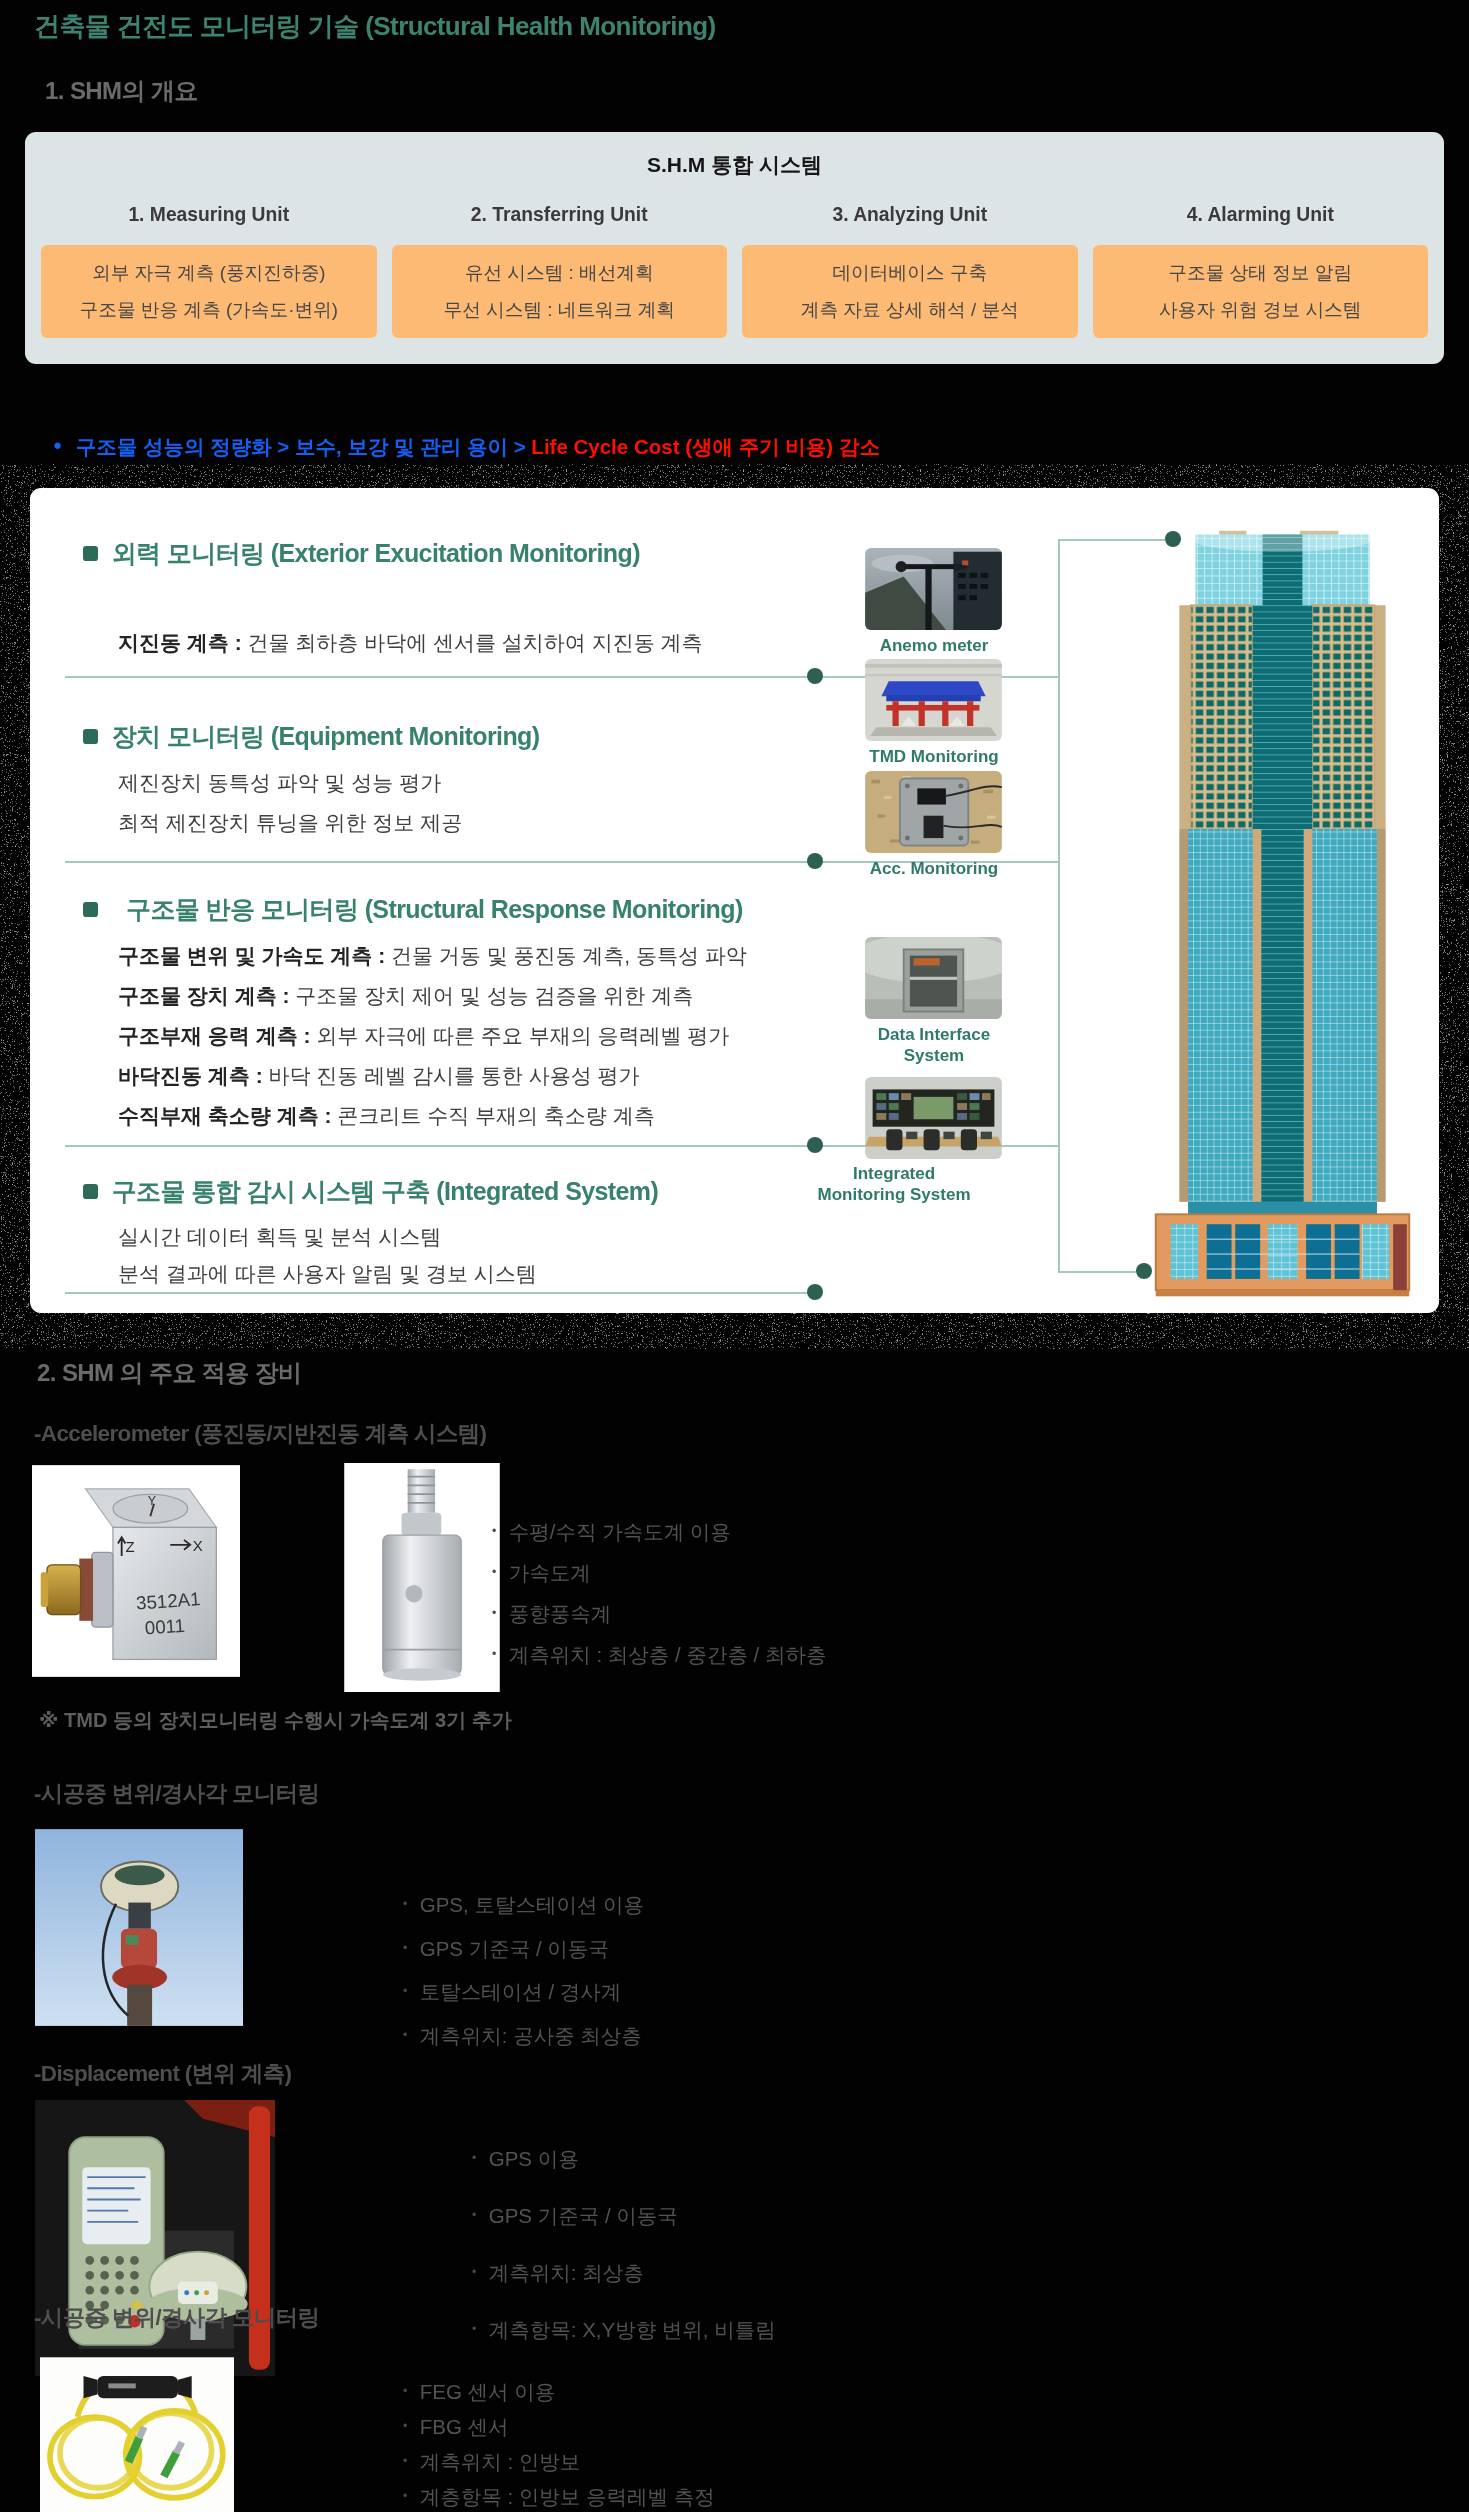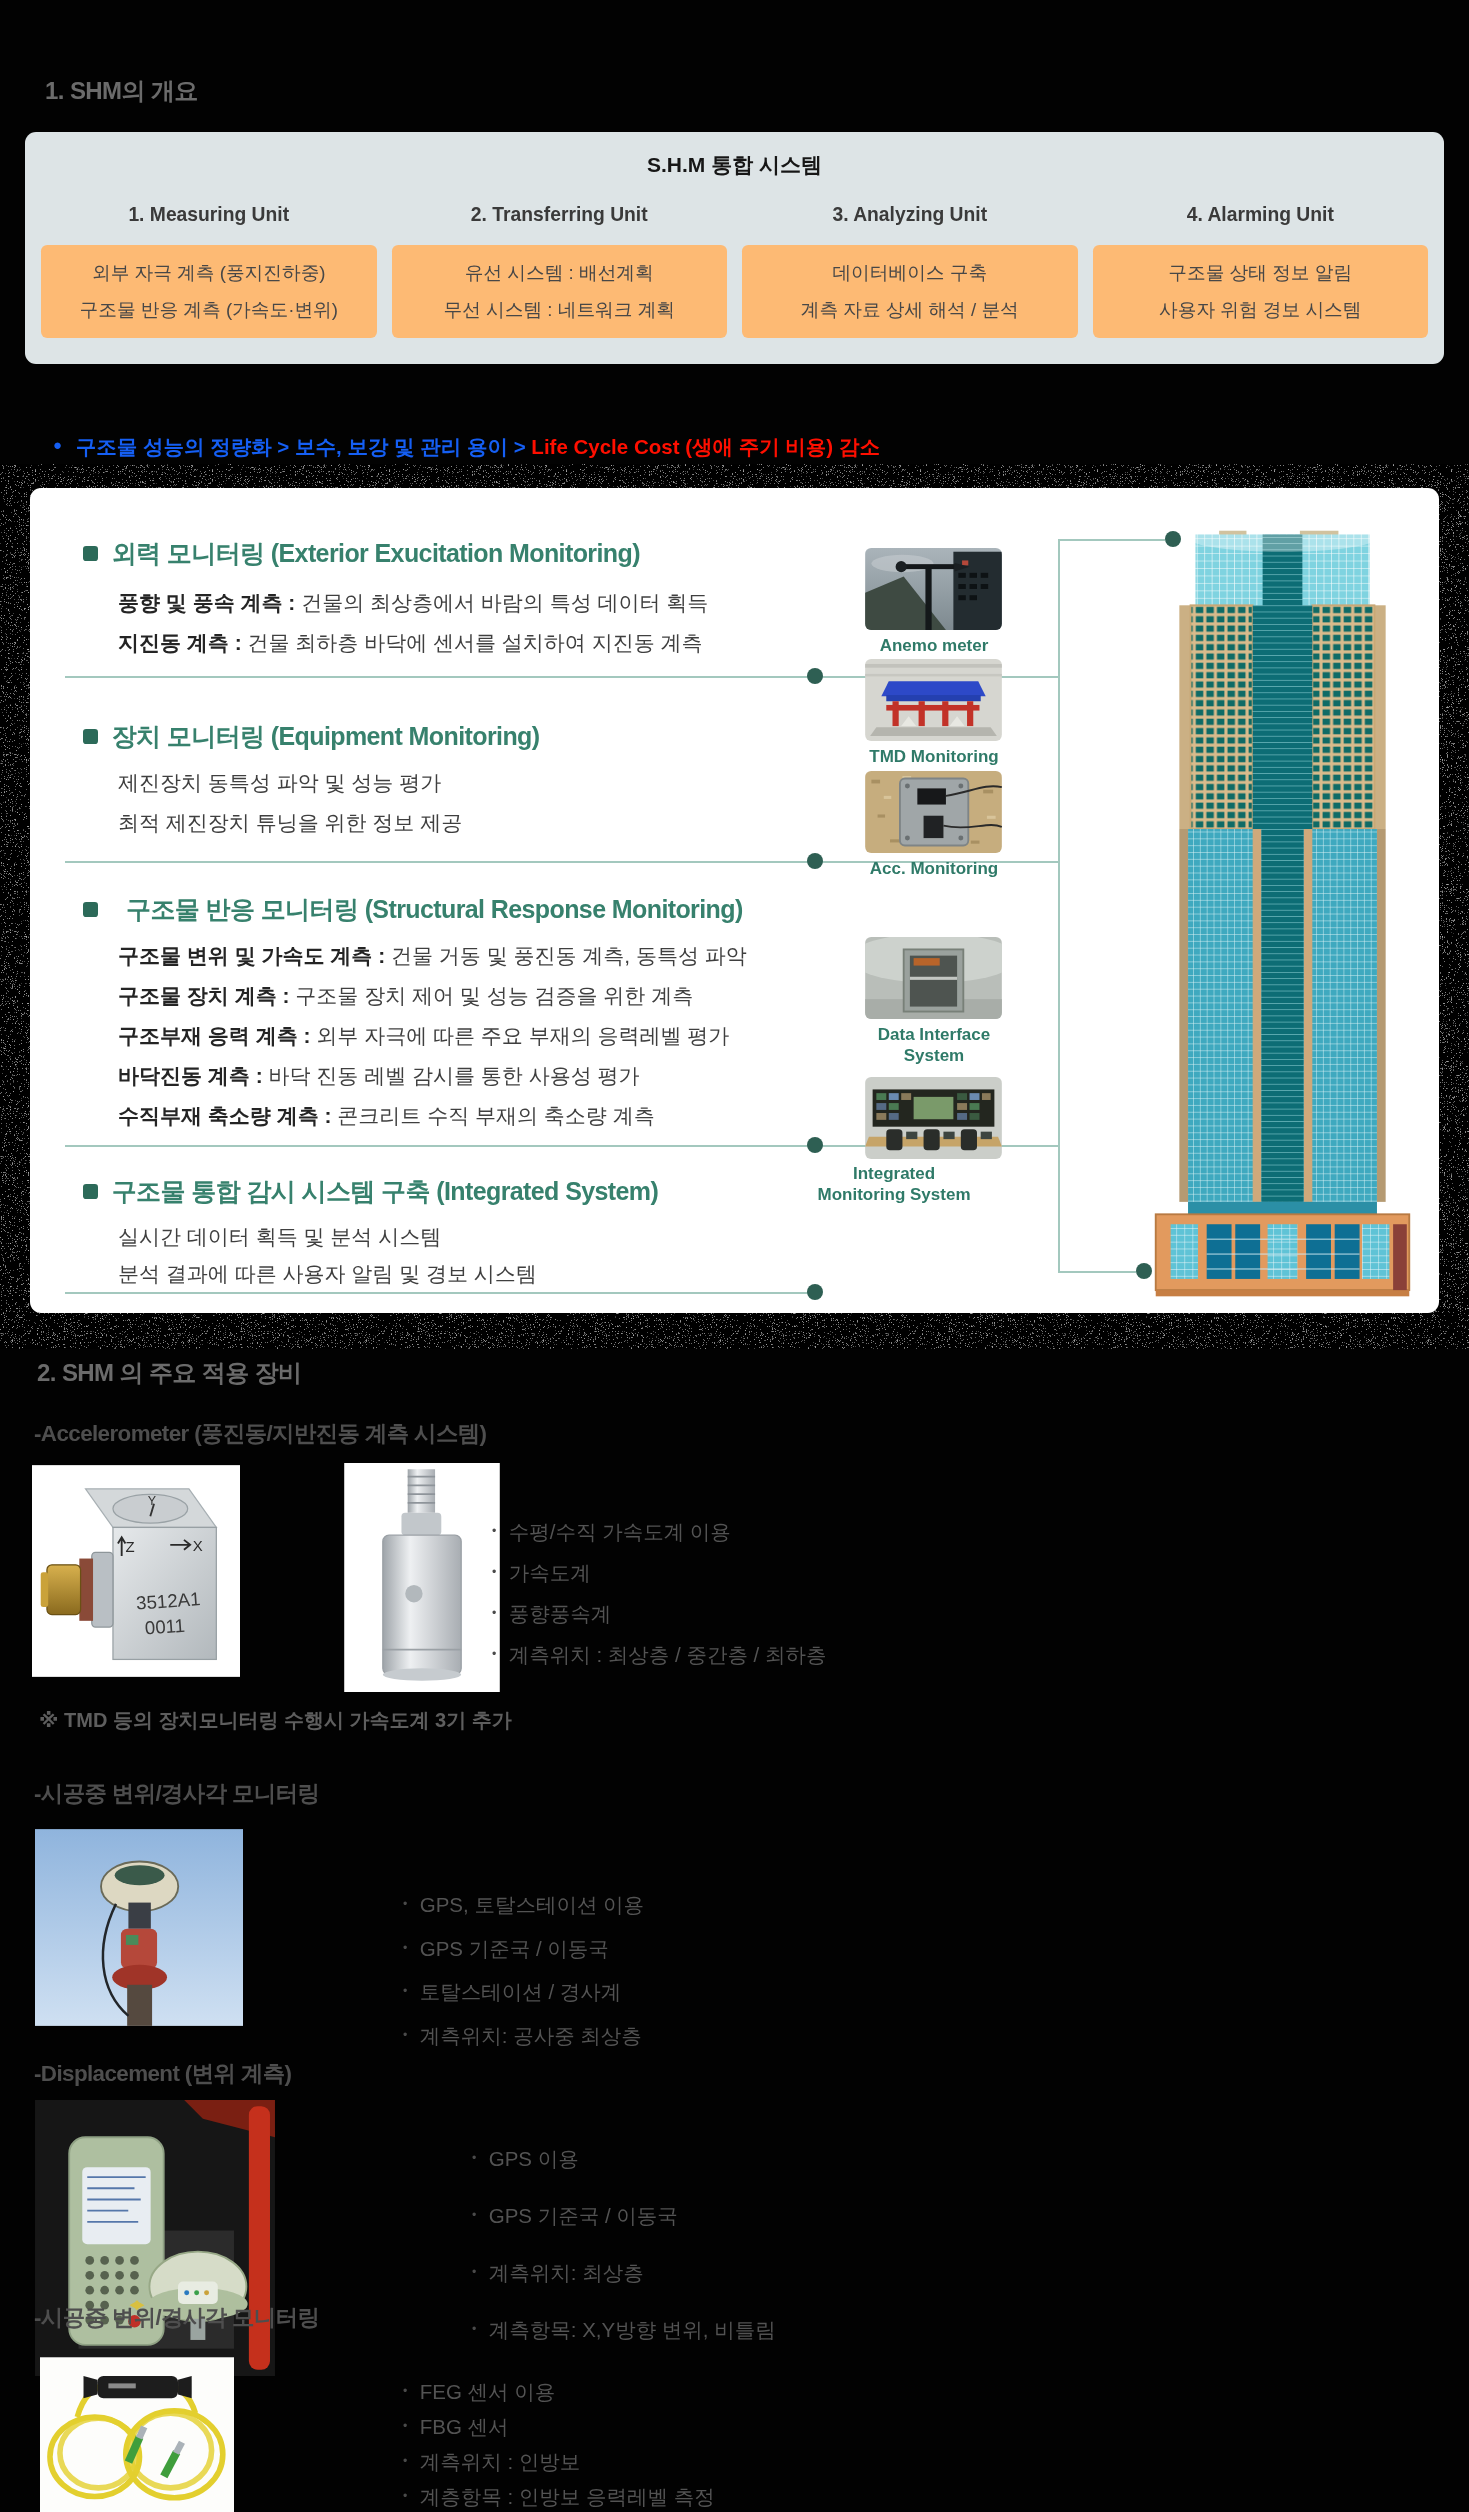--- a/index.html
+++ b/index.html
@@ -43,20 +43,21 @@
   .g3 .eb{margin-bottom:32px;}
   .g4 .eb{margin-bottom:10px;}
   .note{font-size:20px;font-weight:600;color:#5E5E5E;}
   .photo{display:block;}
 </style>
 </head>
 <body>
 
 <div id="page">
 
+  <div class="abs title">건축물 건전도 모니터링 기술 (Structural Health Monitoring)</div>
   <div class="abs h2" style="left:45px;top:75px;">1. SHM의 개요</div>
 
   <div class="abs card">
     <div class="card-title">S.H.M 통합 시스템</div>
     <div class="cols">
       <div>
         <div class="col-header">1. Measuring Unit</div>
         <div class="unit-box">
           <div>외부 자극 계측 (풍지진하중)</div>
           <div>구조물 반응 계측 (가속도·변위)</div>
@@ -119,21 +120,20 @@
   <div class="abs vline" style="left:1058px;top:539px;height:732px;"></div>
   <div class="abs hline" style="left:1058px;top:539px;width:107px;"></div>
   <div class="abs hline" style="left:1058px;top:1271px;width:78px;"></div>
   <div class="abs cdot" style="left:1165px;top:531px;"></div>
   <div class="abs cdot" style="left:1136px;top:1263px;"></div>
 
   <div class="abs phead" style="left:83px;top:537px;">
     <span class="sq"></span>
     <span>외력 모니터링 (Exterior Exucitation Monitoring)</span>
   </div>
-  <div class="abs pline" style="left:118px;top:589px;"><strong>풍향 및 풍속 계측 :</strong><span> 건물의 최상층에서 바람의 특성 데이터 획득</span></div>
   <div class="abs pline" style="left:118px;top:629px;"><strong>지진동 계측 :</strong><span> 건물 최하층 바닥에 센서를 설치하여 지진동 계측</span></div>
 
   <div class="abs phead" style="left:83px;top:720px;">
     <span class="sq"></span>
     <span>장치 모니터링 (Equipment Monitoring)</span>
   </div>
   <div class="abs pline" style="left:118px;top:769px;"><strong></strong><span>제진장치 동특성 파악 및 성능 평가</span></div>
   <div class="abs pline" style="left:118px;top:809px;"><strong></strong><span>최적 제진장치 튜닝을 위한 정보 제공</span></div>
 
   <div class="abs phead" style="left:83px;top:893px;gap:28px;">

